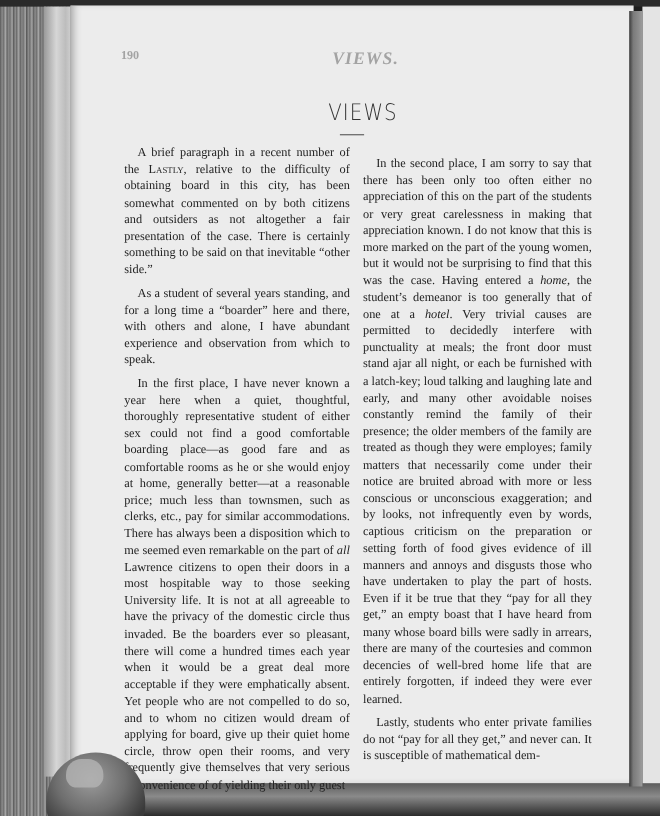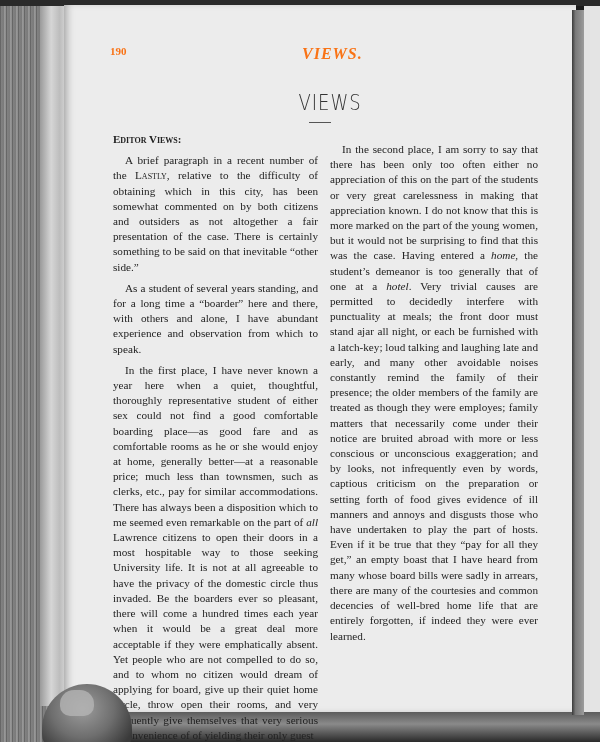--- a/index.html
+++ b/index.html
@@ -38,21 +38,21 @@
       position: absolute; left: 42px; top: 684px; width: 90px; height: 70px;
       background: radial-gradient(ellipse at 45% 35%, #9d9d9d 0%, #6e6e6e 45%, #3a3a3a 80%);
       border-radius: 45px 45px 20px 20px;
     }
     .thumb-nail {
       position: absolute; left: 60px; top: 690px; width: 34px; height: 26px;
       background: #b4b4b4; border-radius: 14px 14px 10px 10px; opacity: 0.8;
     }
     .running-head {
       position: absolute; top: 45px; left: 110px; width: 440px; height: 16px;
-      font-size: 12px; color: #f97316;
+      font-size: 12px; color: #a3a3a3;
     }
     .page-num { position: absolute; left: 0; top: 0; font-weight: bold; font-size: 11px; }
     .head-title { position: absolute; left: 192px; top: 0; font-style: italic; font-weight: bold; font-size: 16px; letter-spacing: 1px; }
     .section-title {
       position: absolute; top: 92px; left: 280px; width: 100px; text-align: center;
       font-family: "DejaVu Sans", sans-serif; font-weight: 300; font-size: 18px;
       letter-spacing: 1px; color: #333; transform: scaleY(1.15);
     }
     .title-rule { position: absolute; top: 122px; left: 309px; width: 22px; height: 1px; background: #555; }
     .col {
@@ -81,24 +81,24 @@
 
 <div class="running-head">
   <span class="page-num">190</span>
   <span class="head-title">VIEWS.</span>
 </div>
 
 <div class="section-title">VIEWS</div>
 <div class="title-rule"></div>
 
 <div class="col col-left">
-  <p class="editor-label">Editor Views:</p>
-  <p><span>A brief paragraph in a recent number of the </span><span class="sc">Lastly</span><span>, relative to the difficulty of obtaining which in this city, has been somewhat commented on by both citizens and outsiders as not altogether a fair presentation of the case. There is certainly something to be said on that inevitable “other side.”</span></p>
+  <p><span>A brief paragraph in a recent number of the </span><span class="sc">Lastly</span><span>, relative to the difficulty of obtaining board in this city, has been somewhat commented on by both citizens and outsiders as not altogether a fair presentation of the case. There is certainly something to be said on that inevitable “other side.”</span></p>
   <p>As a student of several years standing, and for a long time a “boarder” here and there, with others and alone, I have abundant experience and observation from which to speak.</p>
   <p><span>In the first place, I have never known a year here when a quiet, thoughtful, thoroughly representative student of either sex could not find a good comfortable boarding place—as good fare and as comfortable rooms as he or she would enjoy at home, generally better—at a reasonable price; much less than townsmen, such as clerks, etc., pay for similar accommodations. There has always been a disposition which to me seemed even remarkable on the part of </span><em>all</em><span> Lawrence citizens to open their doors in a most hospitable way to those seeking University life. It is not at all agreeable to have the privacy of the domestic circle thus invaded. Be the boarders ever so pleasant, there will come a hundred times each year when it would be a great deal more acceptable if they were emphatically absent. Yet people who are not compelled to do so, and to whom no citizen would dream of applying for board, give up their quiet home circle, throw open their rooms, and very frequently give themselves that very serious inconvenience of of yielding their only guest</span></p>
 </div>
 
 <div class="col col-right">
   <p><span>In the second place, I am sorry to say that there has been only too often either no appreciation of this on the part of the students or very great carelessness in making that appreciation known. I do not know that this is more marked on the part of the young women, but it would not be surprising to find that this was the case. Having entered a </span><em>home</em><span>, the student’s demeanor is too generally that of one at a </span><em>hotel</em><span>. Very trivial causes are permitted to decidedly interfere with punctuality at meals; the front door must stand ajar all night, or each be furnished with a latch-key; loud talking and laughing late and early, and many other avoidable noises constantly remind the family of their presence; the older members of the family are treated as though they were employes; family matters that necessarily come under their notice are bruited abroad with more or less conscious or unconscious exaggeration; and by looks, not infrequently even by words, captious criticism on the preparation or setting forth of food gives evidence of ill manners and annoys and disgusts those who have undertaken to play the part of hosts. Even if it be true that they “pay for all they get,” an empty boast that I have heard from many whose board bills were sadly in arrears, there are many of the courtesies and common decencies of well-bred home life that are entirely forgotten, if indeed they were ever learned.</span></p>
+  <p>Lastly, students who enter private families do not “pay for all they get,” and never can. It is susceptible of mathematical dem-</p>
 </div>
 
 <div class="thumb"></div>
 <div class="thumb-nail"></div>
 
 </body></html>

